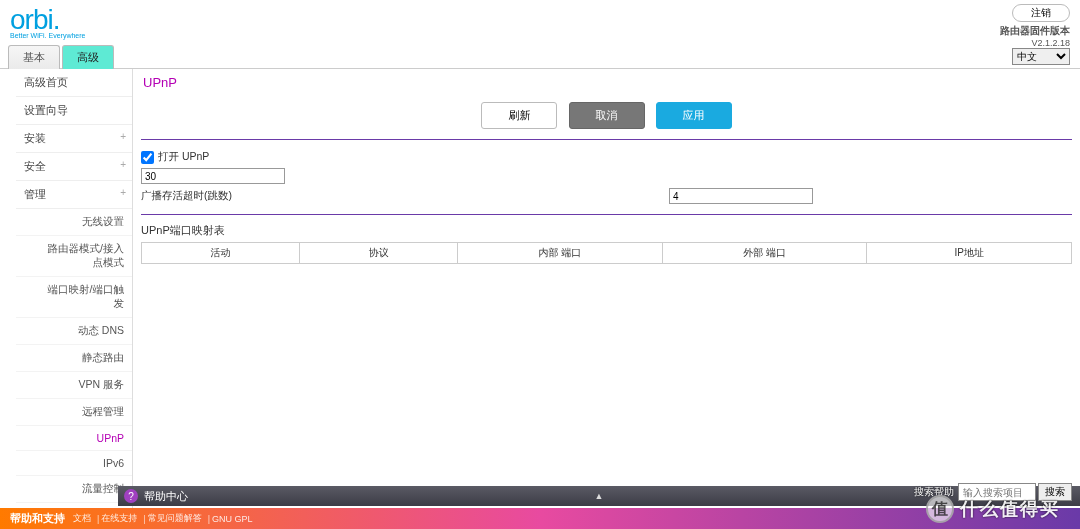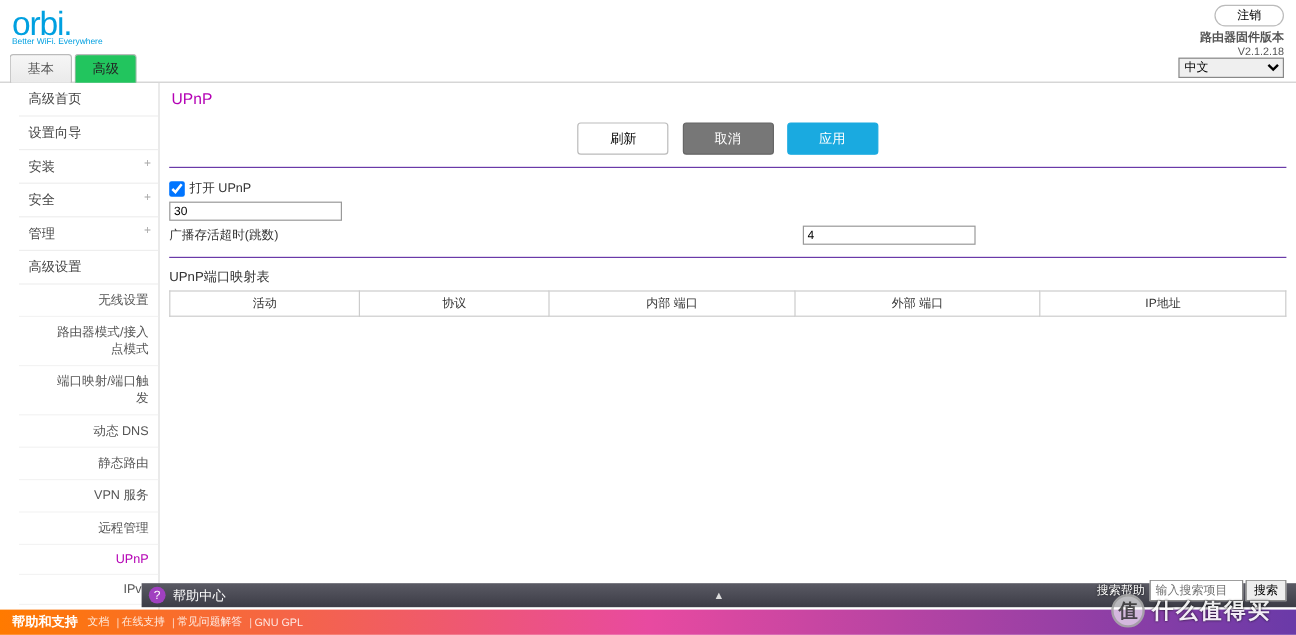--- a/index.html
+++ b/index.html
@@ -6,25 +6,25 @@
 body { width: 1080px; height: 529px; background: #fff; font-size: 11px; color: #333; position: relative; overflow: hidden; }
 
 .topbar { display: flex; justify-content: space-between; align-items: flex-start; padding: 4px 10px 0 10px; height: 44px; }
 .logo { color: #00a0e0; font-size: 28px; font-weight: 300; letter-spacing: -1px; }
 .logo .dot { color: #00a0e0; }
 .tagline { color: #00a0e0; font-size: 7px; margin-top: -4px; }
 .topright { text-align: right; }
 .logout-btn { border: 1px solid #bbb; border-radius: 9px; padding: 1px 18px; font-size: 10px; background: #fff; margin-bottom: 2px; }
 .fw-label { font-size: 10px; color: #555; font-weight: bold; }
 .fw-ver { font-size: 9px; color: #555; }
-.lang-sel { font-size: 10px; height: 17px; width: 88px; border: 1px solid #888; }
+.lang-sel { font-size: 10px; height: 17px; width: 58px; border: 1px solid #888; }
 
 .tabs-row { border-bottom: 1px solid #ccc; padding-left: 8px; }
 .tab { display: inline-block; padding: 4px 14px; border: 1px solid #bbb; border-bottom: none; background: linear-gradient(#f6f6f6,#eaeaea); font-size: 11px; color: #555; border-radius: 3px 3px 0 0; margin-right: -1px; position: relative; top: 1px; }
-.tab.active { background: #22c55e; color: #222; font-weight: 500; }
+.tab.active { background: #5eead4; color: #222; font-weight: 500; }
 
 .body-row { display: flex; height: 440px; padding-left: 16px; }
 .sidebar { width: 117px; border-right: 1px solid #ddd; overflow-y: auto; }
 .side-item { padding: 6px 8px; font-size: 11px; color: #444; border-bottom: 1px solid #eee; cursor: pointer; position: relative; }
 .side-item.exp::after { content: "+"; position: absolute; right: 6px; color: #aaa; font-size: 10px; }
 .sub-item { padding: 6px 8px 6px 22px; font-size: 10.5px; color: #555; border-bottom: 1px solid #f3f3f3; cursor: pointer; text-align: right; }
 .sub-item.active { color: #b400b4; }
 
 .content { flex: 1; padding: 4px 8px; position: relative; }
 .page-title { color: #b400b4; font-size: 13px; padding: 2px 0 6px 2px; }
@@ -85,21 +85,20 @@
   <span class="tab active">高级</span>
 </div>
 
 <div class="body-row">
   <div class="sidebar">
     <div class="side-item">高级首页</div>
     <div class="side-item">设置向导</div>
     <div class="side-item exp">安装</div>
     <div class="side-item exp">安全</div>
     <div class="side-item exp">管理</div>
-    <div class="side-item">高级设置</div>
     <div class="sub-item">无线设置</div>
     <div class="sub-item">路由器模式/接入点模式</div>
     <div class="sub-item">端口映射/端口触发</div>
     <div class="sub-item">动态 DNS</div>
     <div class="sub-item">静态路由</div>
     <div class="sub-item">VPN 服务</div>
     <div class="sub-item">远程管理</div>
     <div class="sub-item active">UPnP</div>
     <div class="sub-item">IPv6</div>
     <div class="sub-item">流量控制</div>

